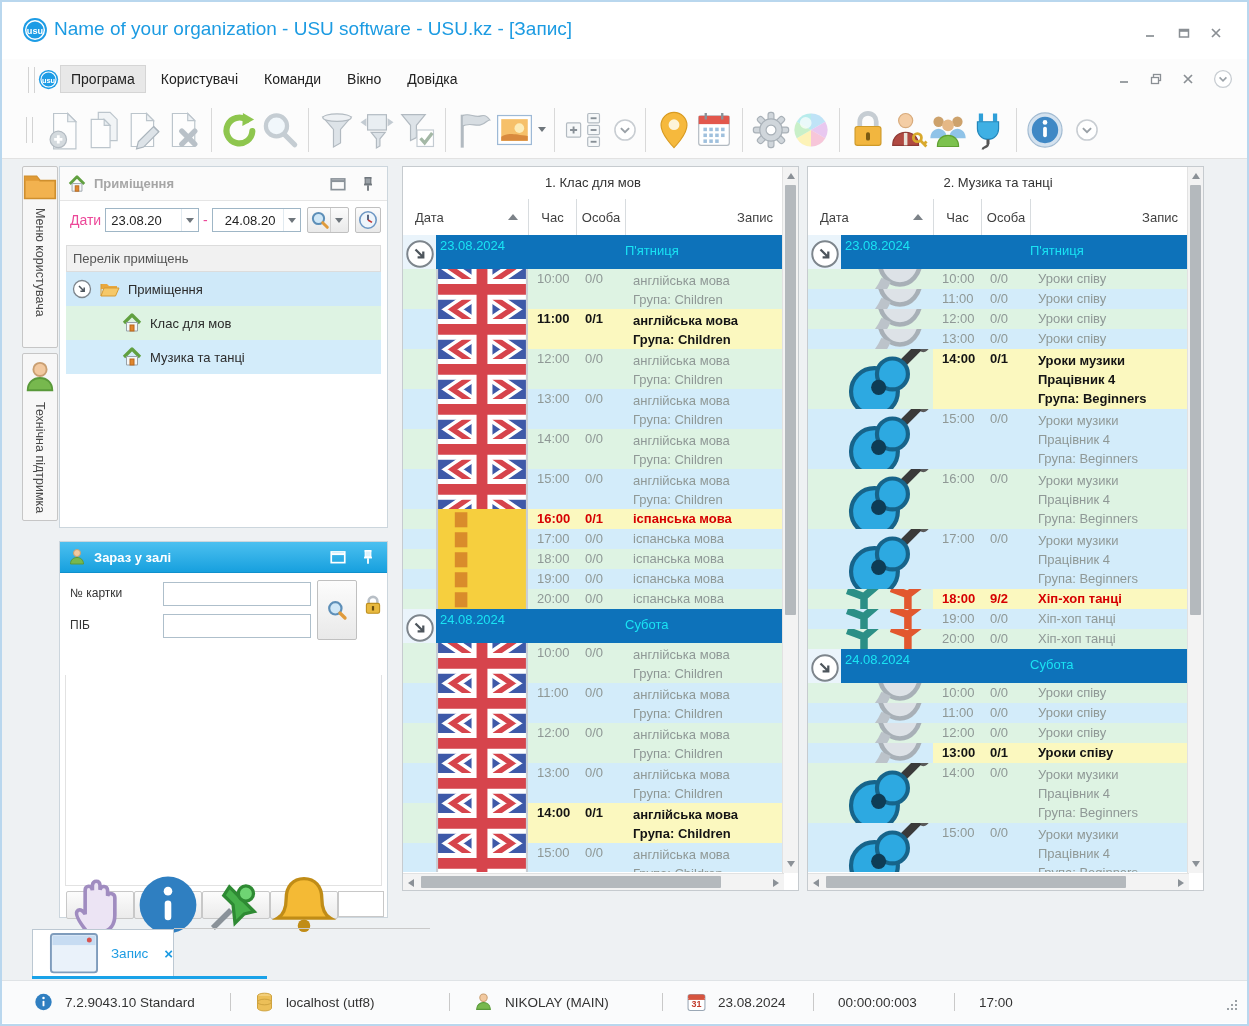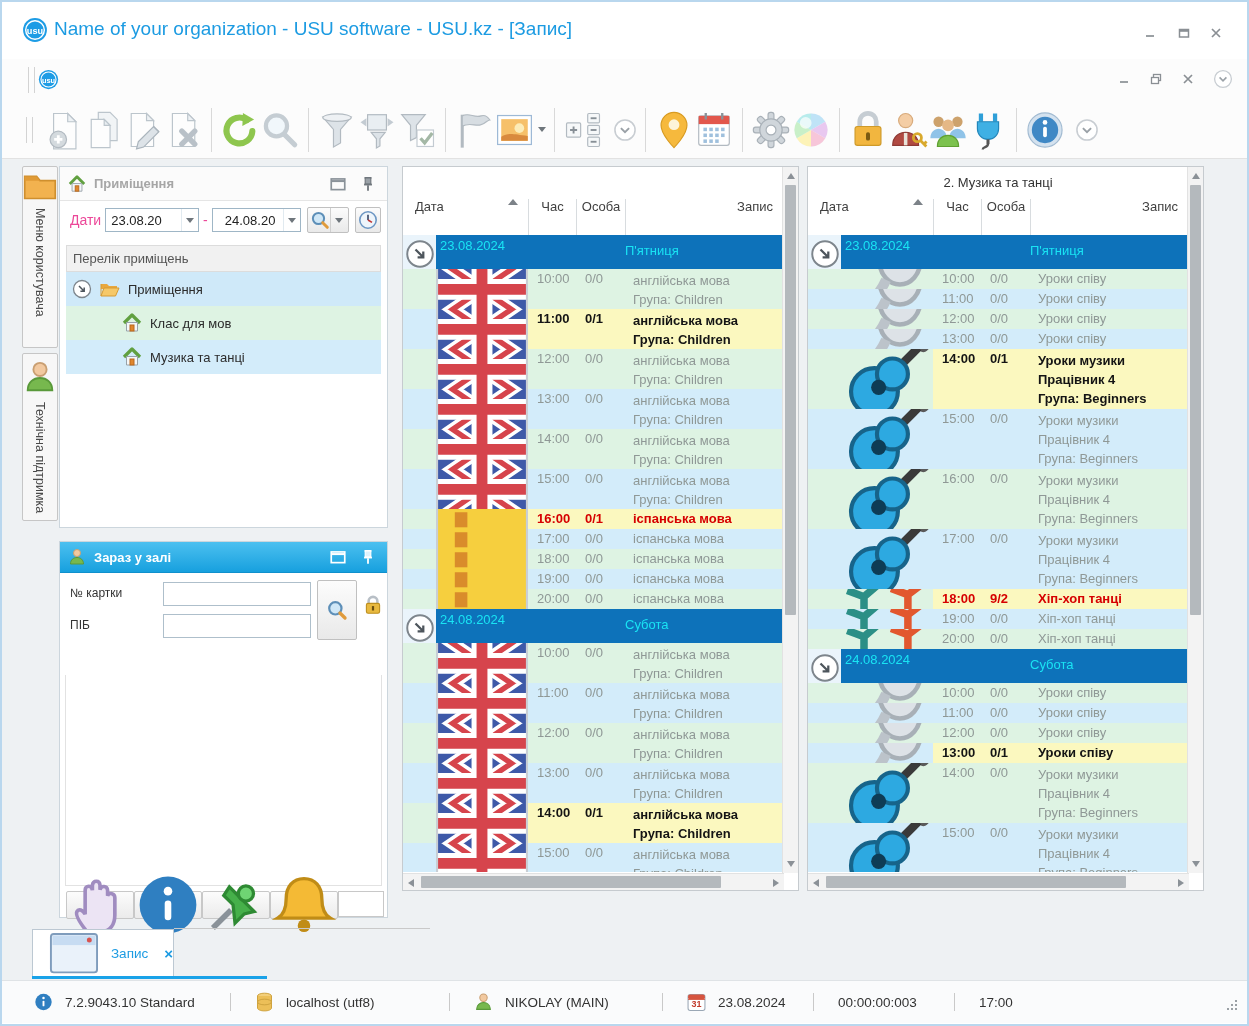--- a/index.html
+++ b/index.html
@@ -54,21 +54,21 @@
   .hl-label{position:absolute;left:10px;font-size:12px;color:#333;}
   .hl-input{position:absolute;height:24px;border:1px solid #aebfcb;background:#fff;box-sizing:border-box;font:13px "Liberation Sans",sans-serif;padding:0 4px;}
   .hall-thead{position:absolute;left:5px;right:5px;top:105px;height:28px;background:#f1f1f1;border:1px solid #d8d8d8;box-sizing:border-box;display:flex;font-size:13px;color:#444;align-items:center;}
   .hall-thead .hcell{padding-left:8px;border-right:1px solid #d8d8d8;height:100%;display:flex;align-items:center;box-sizing:border-box;}
   .hbtn{position:absolute;top:349px;height:26px;width:66px;background:linear-gradient(#fcfcfc,#ebebeb);border:1px solid #c8c8c8;border-radius:2px;display:flex;align-items:center;justify-content:center;}
   .hbtn svg{width:19px;height:19px;}
   
   .grid{position:absolute;top:164px;width:397px;height:725px;background:#fff;border:1px solid #c6cbcf;box-sizing:border-box;}
   .g-caption{position:absolute;left:0;top:0;width:380px;height:32px;line-height:32px;text-align:center;font-size:13px;color:#333;border-bottom:1px solid #dadde0;background:#fff;}
   .g-header{position:absolute;left:0;top:32px;width:380px;height:36px;display:flex;background:#fff;border-bottom:1px solid #c9cdd1;font-size:13px;color:#3f3f3f;}
-  .g-hcell{display:flex;align-items:flex-start;box-sizing:border-box;}
+  .g-hcell{display:flex;align-items:center;box-sizing:border-box;}
   .g-body{position:absolute;left:0;top:68px;width:380px;height:637px;overflow:hidden;}
   .g-row{display:flex;width:100%;}
   .g-row .cell{box-sizing:border-box;font-size:13px;overflow:hidden;}
   .cg{width:33px;}
   .cd{width:92px;display:flex;align-items:center;justify-content:center;}
   .ct{width:48px;padding:2px 0 0 9px;}
   .cp{width:49px;padding:2px 0 0 9px;}
   .cr{flex:1;padding:2px 0 0 8px;line-height:19px;}
   .h1{height:20px;}
   .h1 .ct,.h1 .cp,.h1 .cr{padding-top:0;line-height:20px;}
@@ -139,20 +139,27 @@
 
   <div class="abs" id="menubar">
     <span class="grip" style="left:26px;top:8px;"></span>
     <span class="abs" style="left: 36px; top: 10px; width: 21px; height: 21px; display: inline-flex;">
         <svg viewBox="0 0 24 24" style="width: 100%; height: 100%;">
           <circle cx="12" cy="12" r="11" fill="#1d9ce5"></circle>
           <circle cx="12" cy="12" r="8.6" fill="none" stroke="#fff" stroke-width="1.3"></circle>
           <text x="12" y="15.5" font-size="8.5" font-weight="bold" fill="#fff" text-anchor="middle">usu</text>
         </svg>
       </span>
+    <div id="menu-items">
+        <span class="menu-item active">Програма</span>
+        <span class="menu-item">Користувачі</span>
+        <span class="menu-item">Команди</span>
+        <span class="menu-item">Вікно</span>
+        <span class="menu-item">Довідка</span>
+      </div>
     <div id="menu-ctl">
       <span style="display: inline-flex;">
           <svg viewBox="0 0 14 14" width="14" height="14">
             <path d="M3 10h8" stroke="#8a8f94" stroke-width="1.7"></path>
           </svg>
         </span>
       <span style="display: inline-flex;">
           <svg viewBox="0 0 14 14" width="14" height="14">
             <rect x="4.5" y="2.5" width="7" height="6" fill="#fff" stroke="#8a8f94" stroke-width="1.3"></rect>
             <rect x="2.5" y="5.5" width="7" height="6" fill="#fff" stroke="#8a8f94" stroke-width="1.3"></rect>
@@ -574,20 +581,21 @@
         <span style="display: inline-flex;">
           <svg viewBox="0 0 20 20" style="width: 100%; height: 100%;">
             <path d="M10 2c3.4 0 5.4 2.5 5.4 6 0 4 1.6 5.4 2.6 6H2c1-.6 2.6-2 2.6-6 0-3.5 2-6 5.4-6z" fill="#f4ba35" stroke="#c08c16"></path>
             <circle cx="10" cy="16.3" r="1.9" fill="#c08c16"></circle>
           </svg>
         </span>
       </div>
     </div>
 
   <div class="grid" style="left:400px;">
+    <div class="g-caption">1. Клас для мов</div>
     <div class="g-header">
         <div class="g-hcell" style="width: 125px; padding-left: 12px;">Дата<span class="sortup"></span></div>
         <div class="g-hcell" style="width: 48px; border-left: 1px solid rgb(216, 220, 223); justify-content: center;">Час</div>
         <div class="g-hcell" style="width: 49px; border-left: 1px solid rgb(216, 220, 223); justify-content: center;">Особа</div>
         <div class="g-hcell" style="width: 158px; border-left: 1px solid rgb(216, 220, 223); justify-content: flex-end; padding-right: 10px;">Запис</div>
       </div>
     <div class="g-body">
         <div class="g-group">
           <div class="g-gut">
             <span style="display: inline-flex;">

